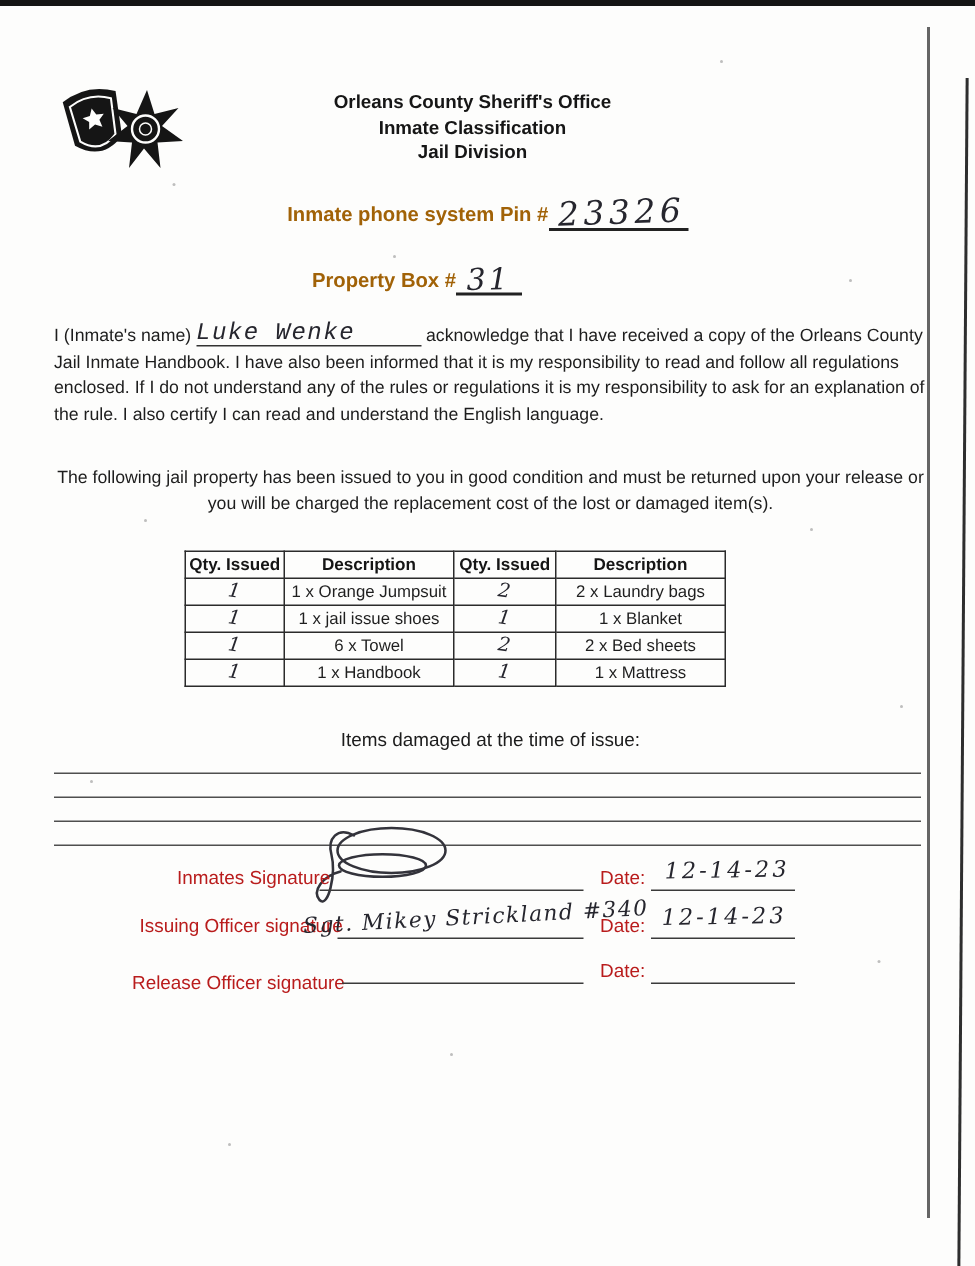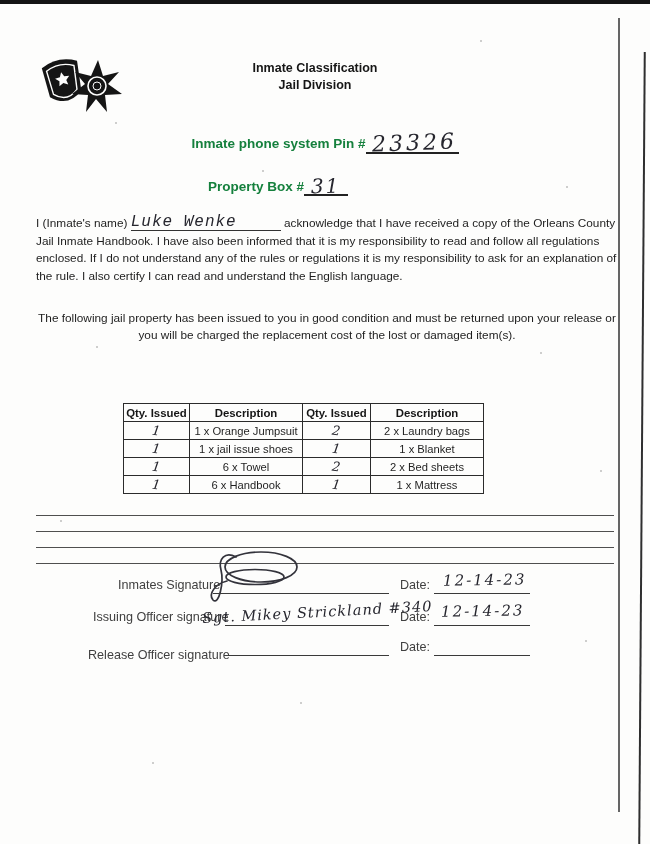--- a/index.html
+++ b/index.html
@@ -13,44 +13,44 @@
   .topbar{left:0;top:0;width:650px;height:4px;background:#141414;}
   .edge-a{left:618px;top:18px;width:2px;height:794px;background:#4a4a4a;opacity:.85;}
   .edge-b{left:641px;top:52px;width:2px;height:792px;background:#2e2e2e;transform:rotate(.4deg);}
   .speck{width:2px;height:2px;background:#8a8a8a;border-radius:50%;opacity:.55;}
   
   .hdr{left:150px;top:60px;width:330px;text-align:center;font-weight:bold;font-size:12.5px;line-height:16.5px;color:#161616;}
   
   .badge{left:36px;top:52px;width:92px;height:76px;}
   
   .pinrow{left:0;top:132px;width:650px;text-align:center;}
-  .pinlabel{font-weight:bold;font-size:13.5px;color:#15803d;}
+  .pinlabel{font-weight:bold;font-size:13.5px;color:#a16207;}
   .hw{font-family:"DejaVu Serif",serif;font-style:italic;color:#26262e;}
   .pinval{display:inline-block;font-size:22px;letter-spacing:3px;transform:rotate(-2deg);position:relative;top:2px;}
   .pin-underline{display:inline-block;border-bottom:2px solid #222;min-width:84px;text-align:left;padding:0 2px 0 6px;line-height:18px;}
   .boxrow{left:0;top:176px;width:556px;text-align:center;}
   .boxval{display:inline-block;font-size:20px;letter-spacing:2px;transform:rotate(-1deg);position:relative;top:2px;}
   .box-underline{display:inline-block;border-bottom:2px solid #222;min-width:44px;text-align:center;line-height:16px;}
   
   .para1{left:36px;top:215px;width:582px;font-size:11.8px;line-height:17.5px;text-align:left;color:#1d1d1d;}
   .name-underline{display:inline-block;border-bottom:1.5px solid #333;width:150px;height:15px;vertical-align:baseline;text-align:left;}
   .inmate-name{font-size:16px;letter-spacing:1px;position:relative;top:-1px;white-space:nowrap;font-family:Liberation Mono, monospace;}
   .para2{left:36px;top:310px;width:582px;font-size:11.8px;line-height:16.5px;text-align:center;color:#1d1d1d;}
   
-  table.prop{position:absolute;left:123px;top:367px;border-collapse:collapse;table-layout:fixed;margin-top:36px;}
+  table.prop{position:absolute;left:123px;top:367px;border-collapse:collapse;table-layout:fixed;}
   table.prop th,table.prop td{border:1.5px solid #2b2b2b;text-align:center;padding:0;height:17px;font-size:11.2px;overflow:visible;}
   table.prop th{font-weight:bold;font-size:11.4px;color:#151515;}
   .c-qty1{width:66px;} .c-desc1{width:113px;} .c-qty2{width:68px;} .c-desc2{width:113px;}
   .qty-hw{font-size:13px;display:inline-block;transform:rotate(8deg);}
   
   .damage-note{left:36px;top:459px;width:582px;text-align:center;font-weight:bold;font-size:10.6px;color:#141414;}
   .items-label{left:36px;top:486px;width:582px;text-align:center;font-size:12.6px;color:#1c1c1c;}
   .blankline{left:36px;width:578px;height:0;border-top:1.6px solid #4f4f4f;}
   
-  .siglabel{position:absolute;font-size:12.6px;color:#404040;white-space:nowrap;}
+  .siglabel{position:absolute;font-size:12.6px;color:#b91c1c;white-space:nowrap;}
   .sigline{position:absolute;border-bottom:1.4px solid #3a3a3a;height:14px;}
   .datetext{position:absolute;font-size:15px;letter-spacing:2px;transform:rotate(-1deg);white-space:nowrap;}
   .officer-script{position:absolute;font-size:14.5px;transform:rotate(-3deg);letter-spacing:1px;white-space:nowrap;}
   .scribble{position:absolute;left:203px;top:550px;}
 </style>
 </head>
 <body>
 
 <div id="page">
 
@@ -78,20 +78,21 @@
       </g>
       <g>
         <path d="M62,8 L67,24 L83,20 L72,32 L86,42 L69,43 L71,60 L60,47 L50,60 L52,43 L36,42 L49,32 L39,20 L55,24 Z" fill="#151515"></path>
         <circle cx="61" cy="34" r="9" fill="none" stroke="#fdfdfc" stroke-width="1.6"></circle>
         <circle cx="61" cy="34" r="4" fill="none" stroke="#fdfdfc" stroke-width="1"></circle>
       </g>
     </svg>
   </div>
 
   <div class="abs hdr">
+    <div>Orleans County Sheriff's Office</div>
     <div>Inmate Classification</div>
     <div>Jail Division</div>
   </div>
 
   <div class="abs pinrow">
     <span class="pinlabel">Inmate phone system Pin #</span><span class="pin-underline"><span class="hw pinval">23326</span></span>
   </div>
 
   <div class="abs boxrow">
     <span class="pinlabel">Property Box #</span><span class="box-underline"><span class="hw boxval">31</span></span>
@@ -132,27 +133,28 @@
       <td>1 x Blanket</td>
     </tr>
     <tr>
       <td><span class="hw qty-hw">1</span></td>
       <td>6 x Towel</td>
       <td><span class="hw qty-hw">2</span></td>
       <td>2 x Bed sheets</td>
     </tr>
     <tr>
       <td><span class="hw qty-hw">1</span></td>
-      <td>6 x Handbook</td>
+      <td>1 x Handbook</td>
       <td><span class="hw qty-hw">1</span></td>
       <td>1 x Mattress</td>
     </tr>
   </tbody>
     </table>
 
+  <div class="abs items-label">Items damaged at the time of issue:</div>
 
   <div class="abs blankline" style="top:515px"></div>
   <div class="abs blankline" style="top:531px"></div>
   <div class="abs blankline" style="top:547px"></div>
   <div class="abs blankline" style="top:563px"></div>
 
   <div class="scribble">
     <svg width="100" height="62" viewBox="0 0 100 62">
       <g fill="none" stroke="#33333b" stroke-width="1.7" stroke-linecap="round">
         <ellipse cx="58" cy="17" rx="36" ry="15"></ellipse>

